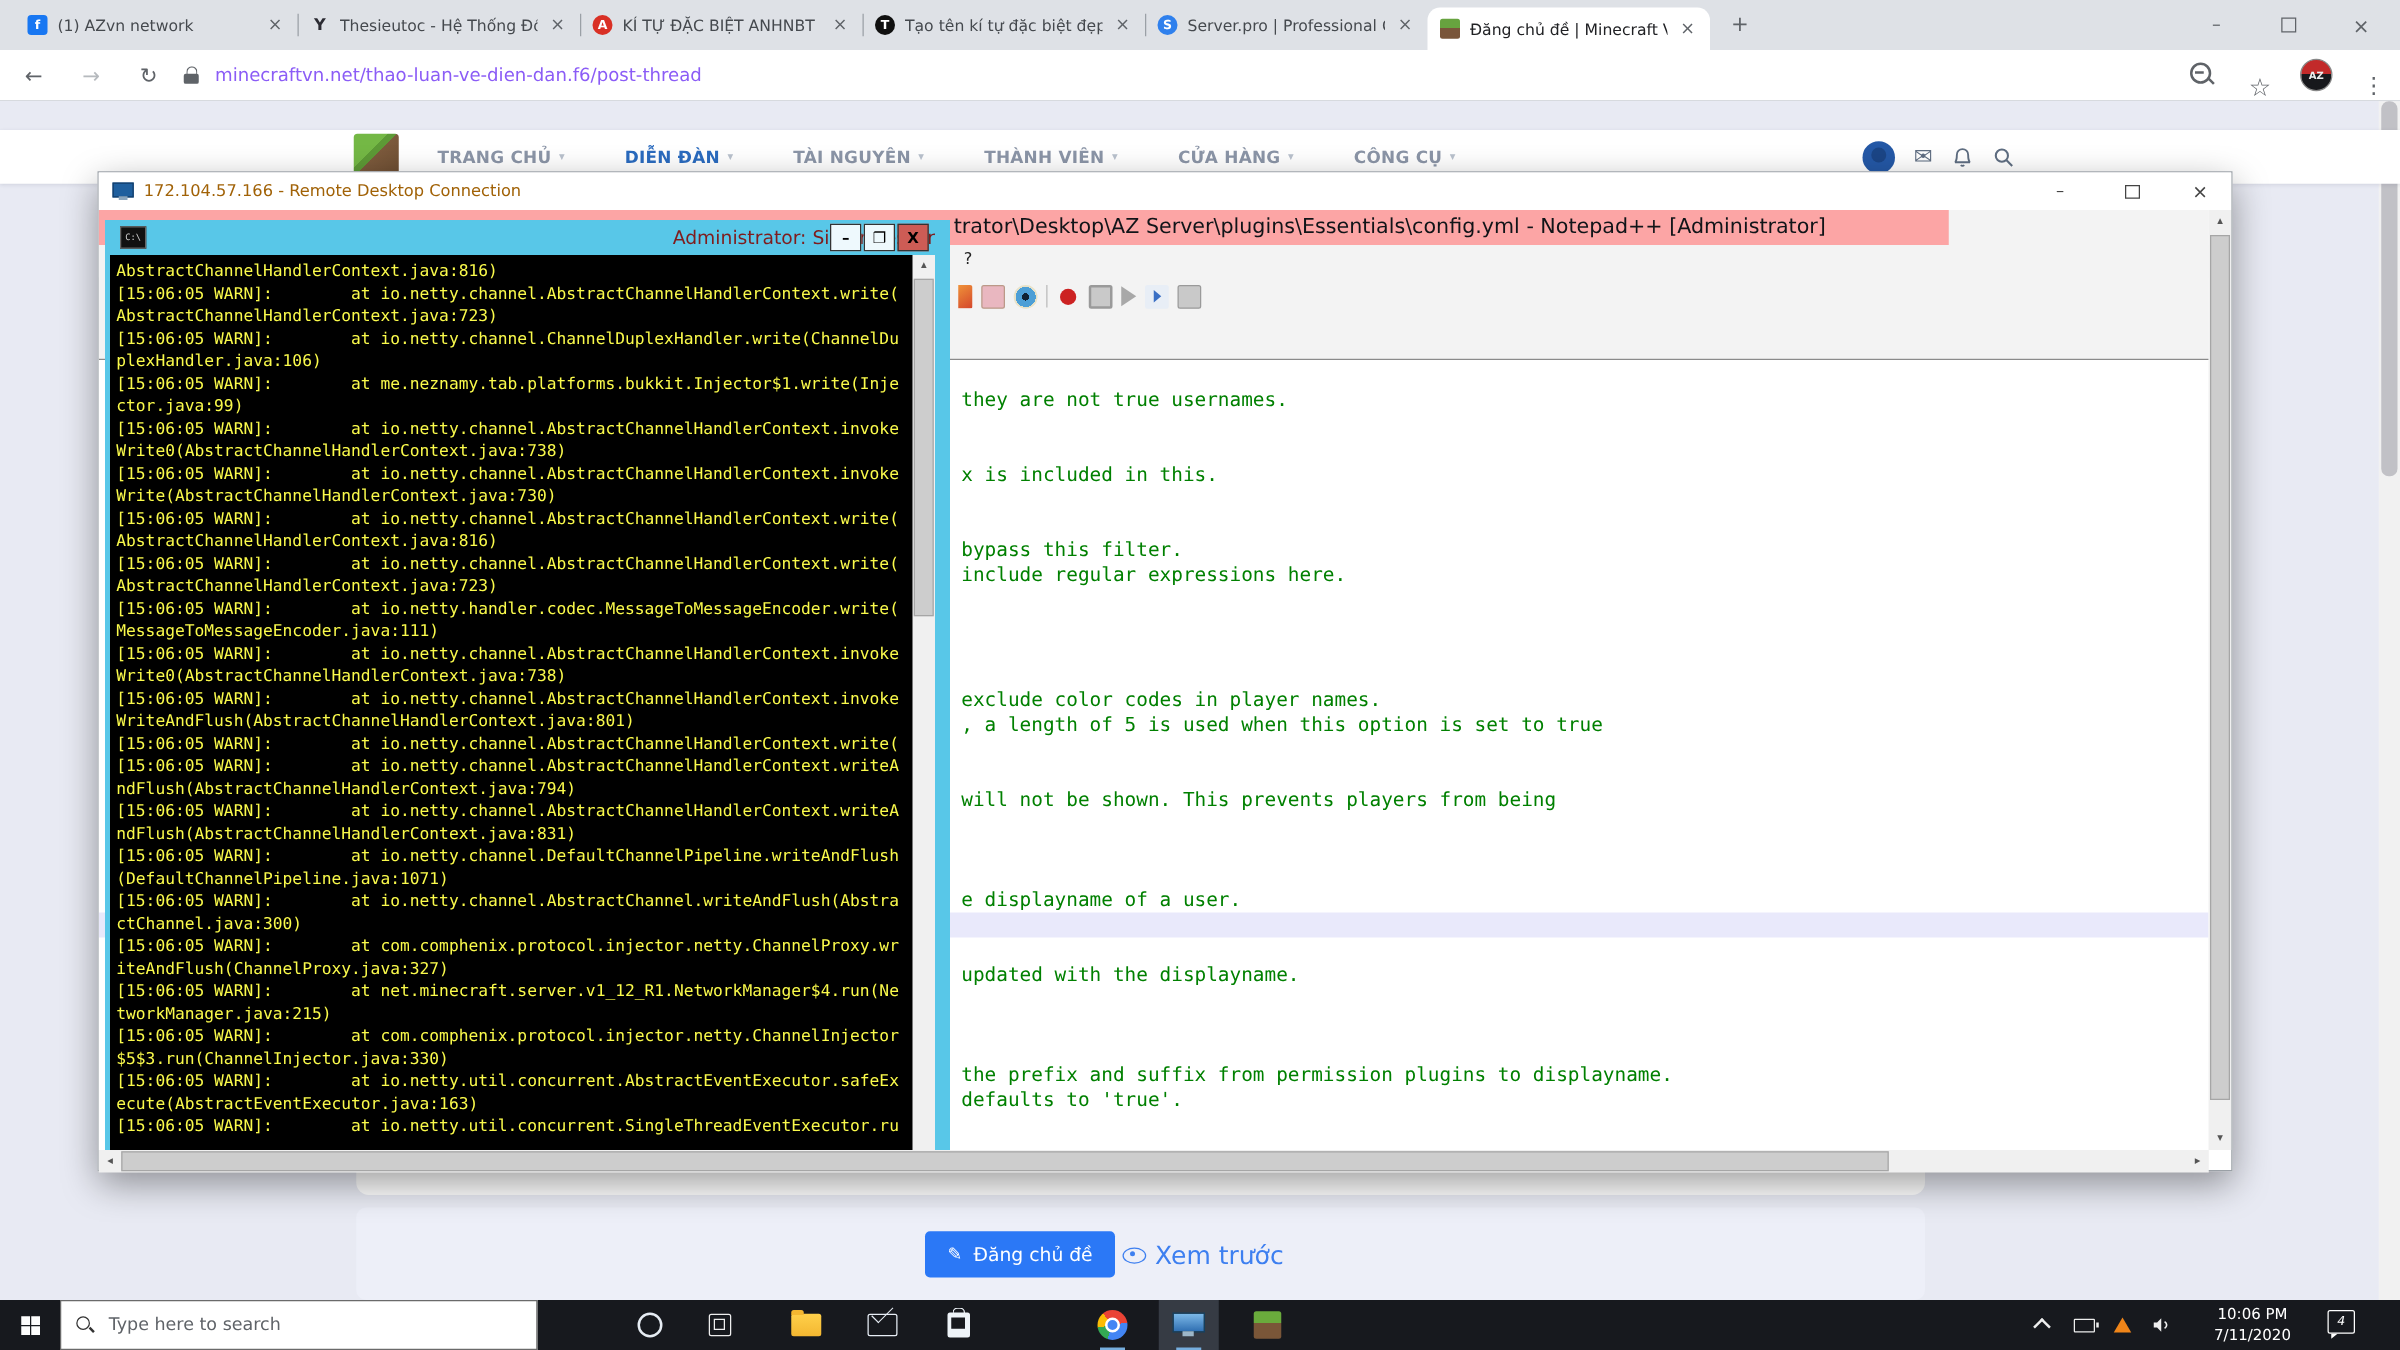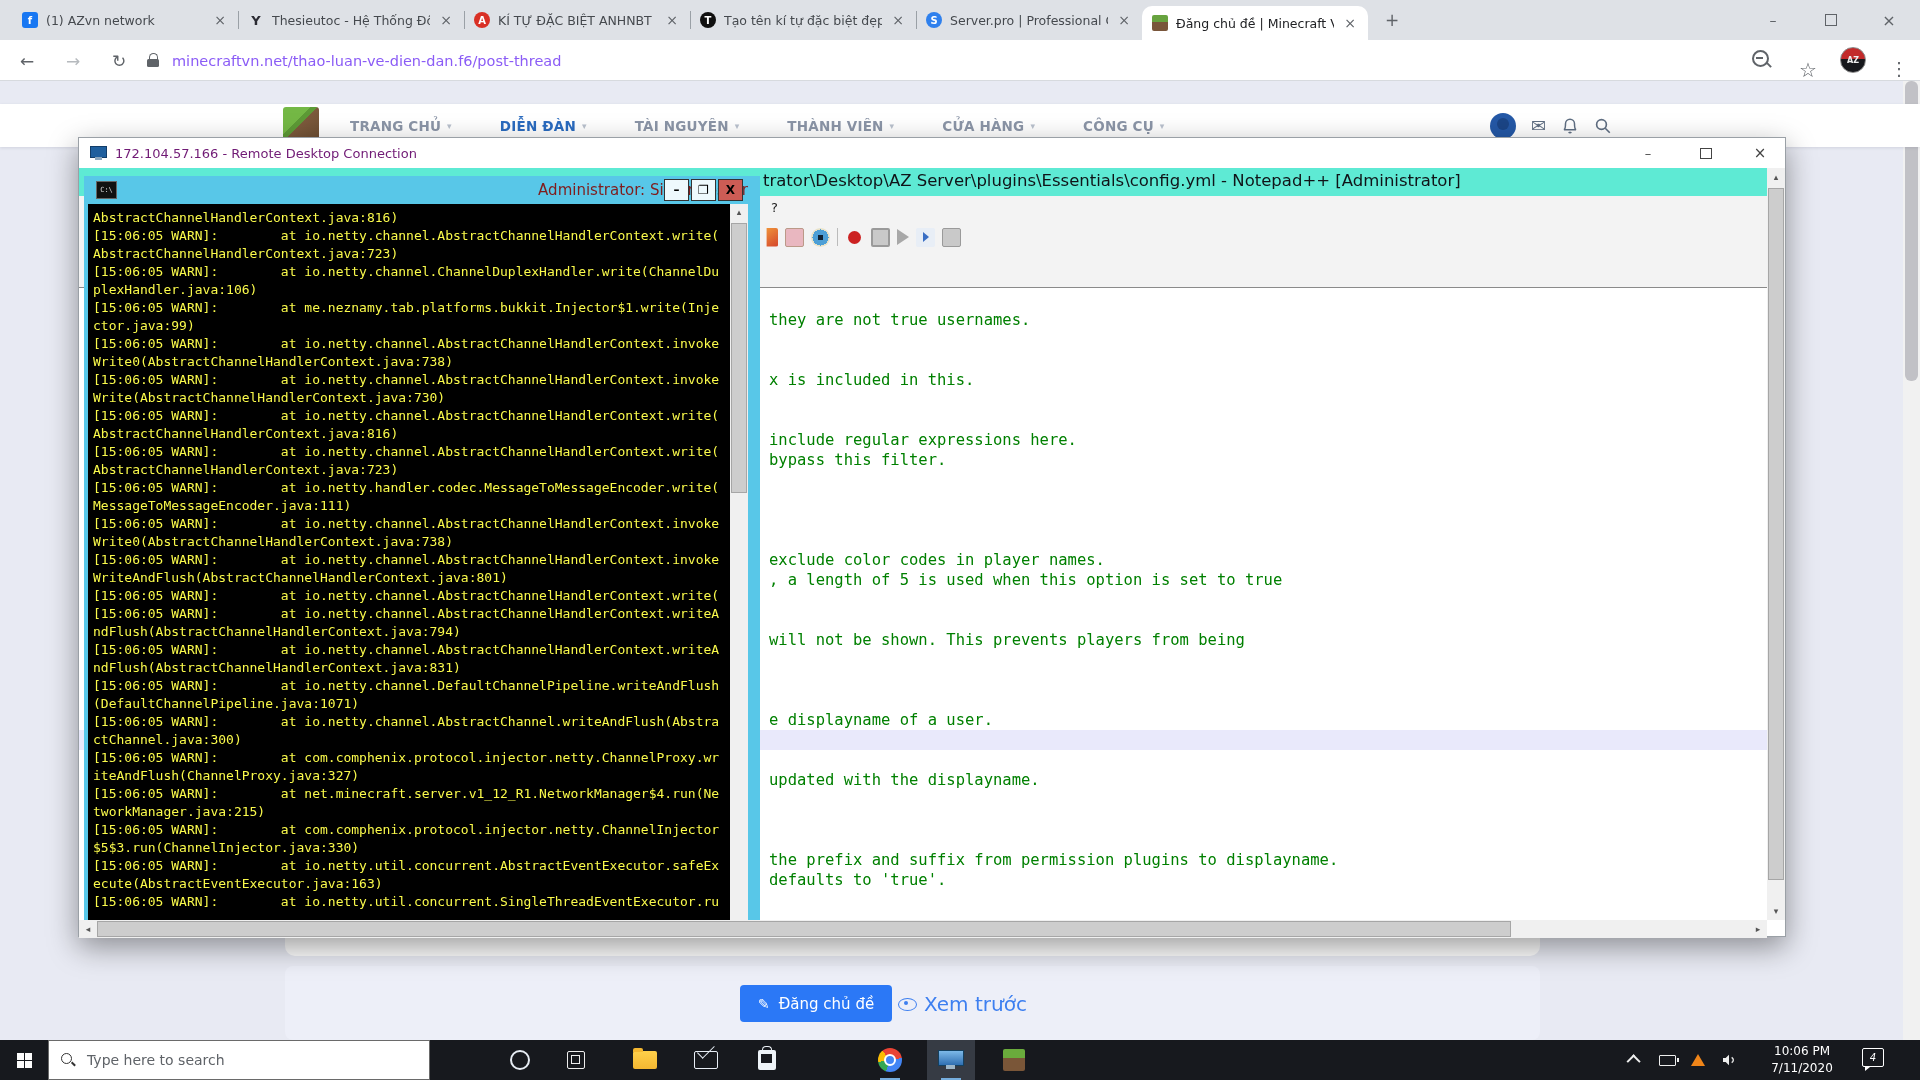--- a/index.html
+++ b/index.html
@@ -68,28 +68,28 @@
   .env{font-size:18px;color:#5f6e82;}
   .svgico{width:18px;height:18px;}
 
   
   .rdp{left:78px;top:137px;width:1708px;height:800px;background:#fff;border:1px solid #9aa0a6;
        box-sizing:border-box;box-shadow:0 10px 28px rgba(0,0,0,.4);}
   .rdp-title{left:0;top:0;width:1706px;height:30px;background:#fff;display:flex;align-items:center;}
   .rdp-ico{width:17px;height:14px;margin:0 8px 0 11px;position:relative;}
   .rdp-ico .scr{position:absolute;left:0;top:0;width:15px;height:10px;background:#1f5f9e;border:1px solid #123d69;}
   .rdp-ico .std{position:absolute;left:5px;top:11px;width:7px;height:3px;background:#8aa5bd;}
-  .rdp-title-text{font-size:13px;color:#701a75;}
+  .rdp-title-text{font-size:13px;color:#a16207;}
   .rdp-btn{top:0;width:58px;height:30px;display:flex;align-items:center;justify-content:center;color:#444;font-size:13px;}
   .rdp-min{left:1540px;} .rdp-max{left:1598px;} .rdp-close{left:1656px;width:50px;font-size:15px;}
   .rdp-max span{display:block;width:10px;height:9px;border:1px solid #444;}
 
   
   .np{left:0;top:30px;width:1688px;height:752px;background:#f3f3f3;overflow:hidden;}
-  .np-title{left:0;top:0;width:1688px;height:28px;background:#5eead4;}
+  .np-title{left:0;top:0;width:1480px;height:28px;background:#fca5a5;}
   .np-title-text{position:absolute;left:684px;top:3px;font-size:16.5px;color:#101418;white-space:nowrap;}
   .np-menu{left:0;top:28px;width:1688px;height:26px;background:#f3f3f3;}
   .np-help{position:absolute;left:692px;top:4px;font-size:13px;color:#222;}
   .np-tool{left:680px;top:56px;height:26px;display:flex;align-items:center;gap:7px;}
   .tico{width:19px;height:19px;border-radius:2px;position:relative;}
   .tico-fire{background:linear-gradient(145deg,#f4a13c,#d4452b);clip-path:inset(0 0 0 40%);}
   .tico-folder{background:#e9b7c0;border:1px solid #b98;box-sizing:border-box;}
   .tico-eye{border-radius:50%;background:radial-gradient(circle at 50% 50%, #123 0 22%, #4d9fd6 22% 60%, #e8e2c8 60%);}
   .tsep{width:1px;height:18px;background:#bbb;}
   .tico-rec{border-radius:50%;background:#cc2222;width:13px;height:13px;margin:0 3px;}
@@ -356,22 +356,22 @@
         <div class="np-hl"></div>
         <div class="np-lines">
 
         <div class="np-line"></div>
             <div class="np-line">they are not true usernames.</div>
             <div class="np-line"></div>
             <div class="np-line"></div>
             <div class="np-line">x is included in this.</div>
             <div class="np-line"></div>
             <div class="np-line"></div>
+            <div class="np-line">bypass this filter.</div>
             <div class="np-line">include regular expressions here.</div>
-            <div class="np-line">bypass this filter.</div>
             <div class="np-line"></div>
             <div class="np-line"></div>
             <div class="np-line"></div>
             <div class="np-line"></div>
             <div class="np-line">exclude color codes in player names.</div>
             <div class="np-line">, a length of 5 is used when this option is set to true</div>
             <div class="np-line"></div>
             <div class="np-line"></div>
             <div class="np-line">will not be shown. This prevents players from being</div>
             <div class="np-line"></div>

